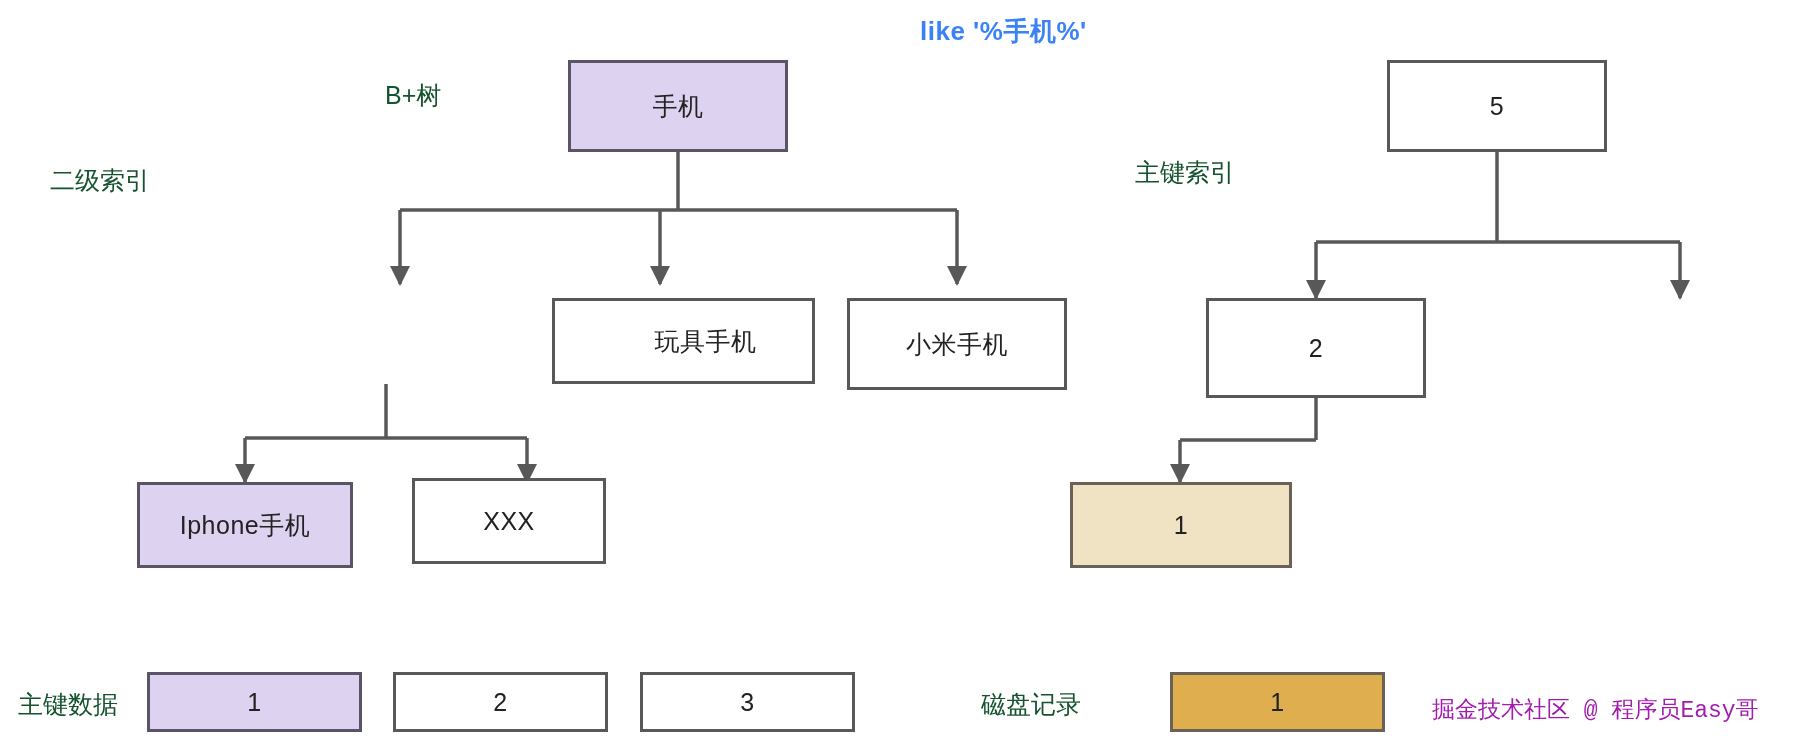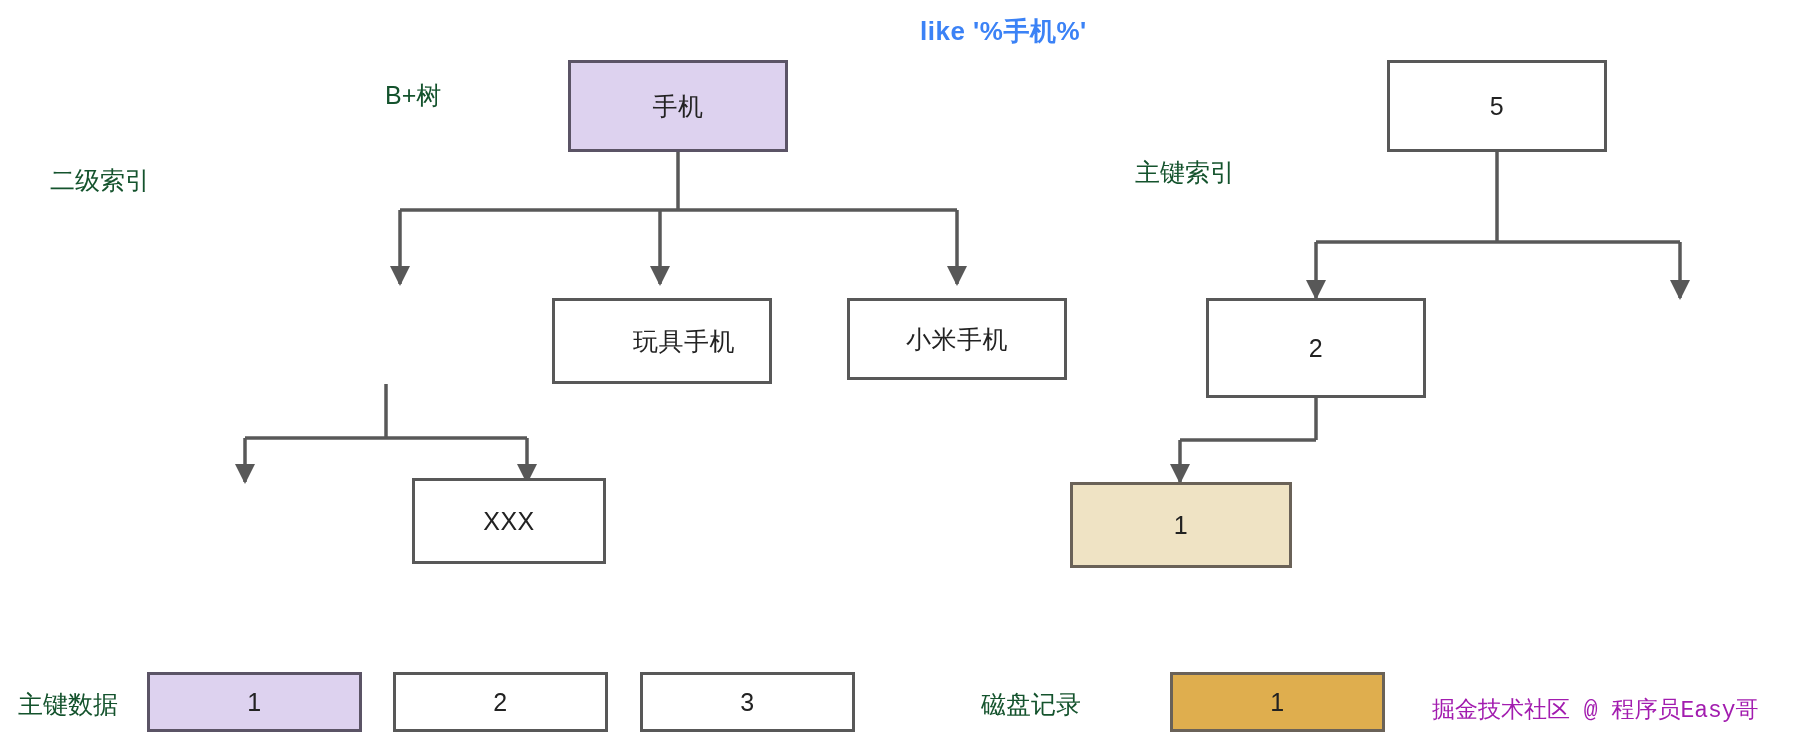--- a/index.html
+++ b/index.html
@@ -110,23 +110,24 @@
   </svg>
 
   <div class="title" style="left:920px; top:18px;">like '%手机%'</div>
 
   <div class="caption" style="left:385px; top:83px;">B+树</div>
 
   <div class="caption" style="left:50px; top:168px;">二级索引</div>
 
   <div class="node purple" style="left:568px; top:60px; width:220px; height:92px;text-align:right;">手机</div>
 
-  <div class="node" style="left:552px; top:298px; width:220px; height:86px;padding-left:44px;">玩具手机</div>
-  <div class="node" style="left:847px; top:298px; width:220px; height:82px;">小米手机</div>
+  <div class="node" style="left:552px; top:298px; width:263px; height:86px;padding-left:44px;">玩具手机</div>
+  <div class="node" style="left:847px; top:298px; width:220px; height:92px;">小米手机</div>
 
+  <div class="node purple" style="left:137px; top:482px; width:216px; height:86px;">Iphone手机</div>
   <div class="node" style="left:412px; top:478px; width:194px; height:86px;">XXX</div>
 
   <div class="caption" style="left:18px; top:692px;">主键数据</div>
 
   <div class="node purple" style="left:147px; top:672px; width:215px; height:60px;">1</div>
   <div class="node" style="left:393px; top:672px; width:215px; height:60px;">2</div>
   <div class="node" style="left:640px; top:672px; width:215px; height:60px;">3</div>
 
   <div class="caption" style="left:1135px; top:160px;">主键索引</div>
 

